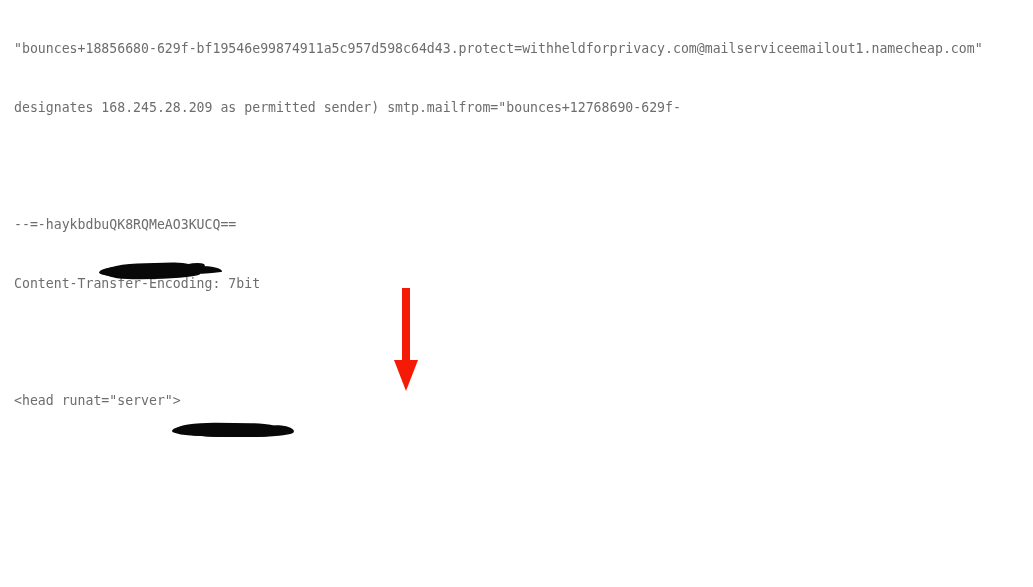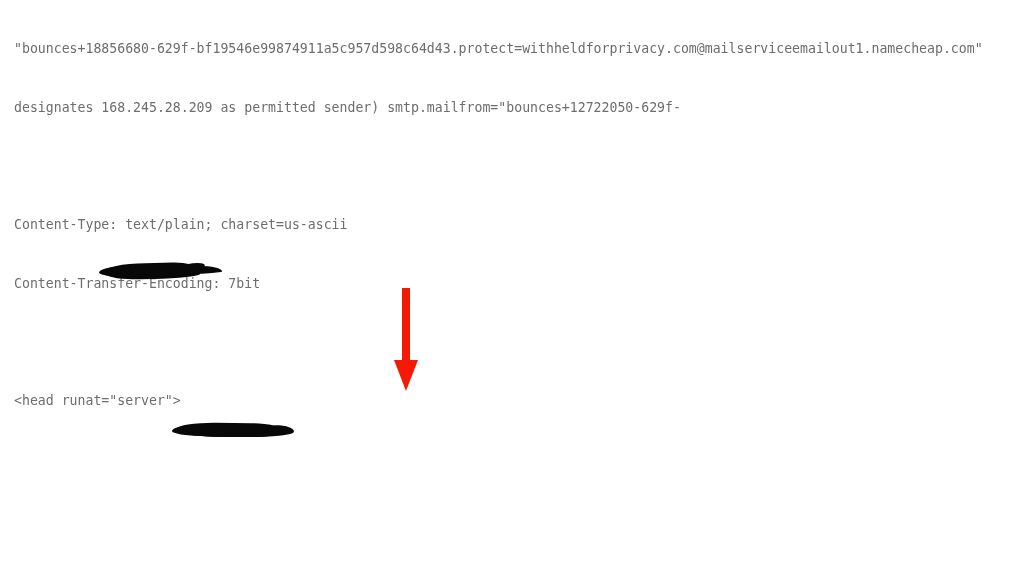--- a/index.html
+++ b/index.html
@@ -133,23 +133,23 @@
     pointer-events: none;
   }
 </style>
 </head>
 <body>
 
 <div id="viewport">
 
   <div class="source-text">
     <span class="src-line">"bounces+18856680-629f-bf19546e99874911a5c957d598c64d43.protect=withheldforprivacy.com@mailserviceemailout1.namecheap.com"</span>
-    <span class="src-line">designates 168.245.28.209 as permitted sender) smtp.mailfrom="bounces+12722050-629f-</span>
+    <span class="src-line">designates 168.245.28.209 as permitted sender) smtp.mailfrom="bounces+12768690-629f-</span>
     <span class="src-line blank"></span>
-    <span class="src-line">Content-Type: text/plain; charset=us-ascii</span>
+    <span class="src-line">--=-haykbdbuQK8RQMeAO3KUCQ==</span>
     <span class="src-line">Content-Transfer-Encoding: 7bit</span>
     <span class="src-line blank"></span>
     <span class="src-line">&lt;head runat="server"&gt;</span>
     
     
     
     
     
     
     

